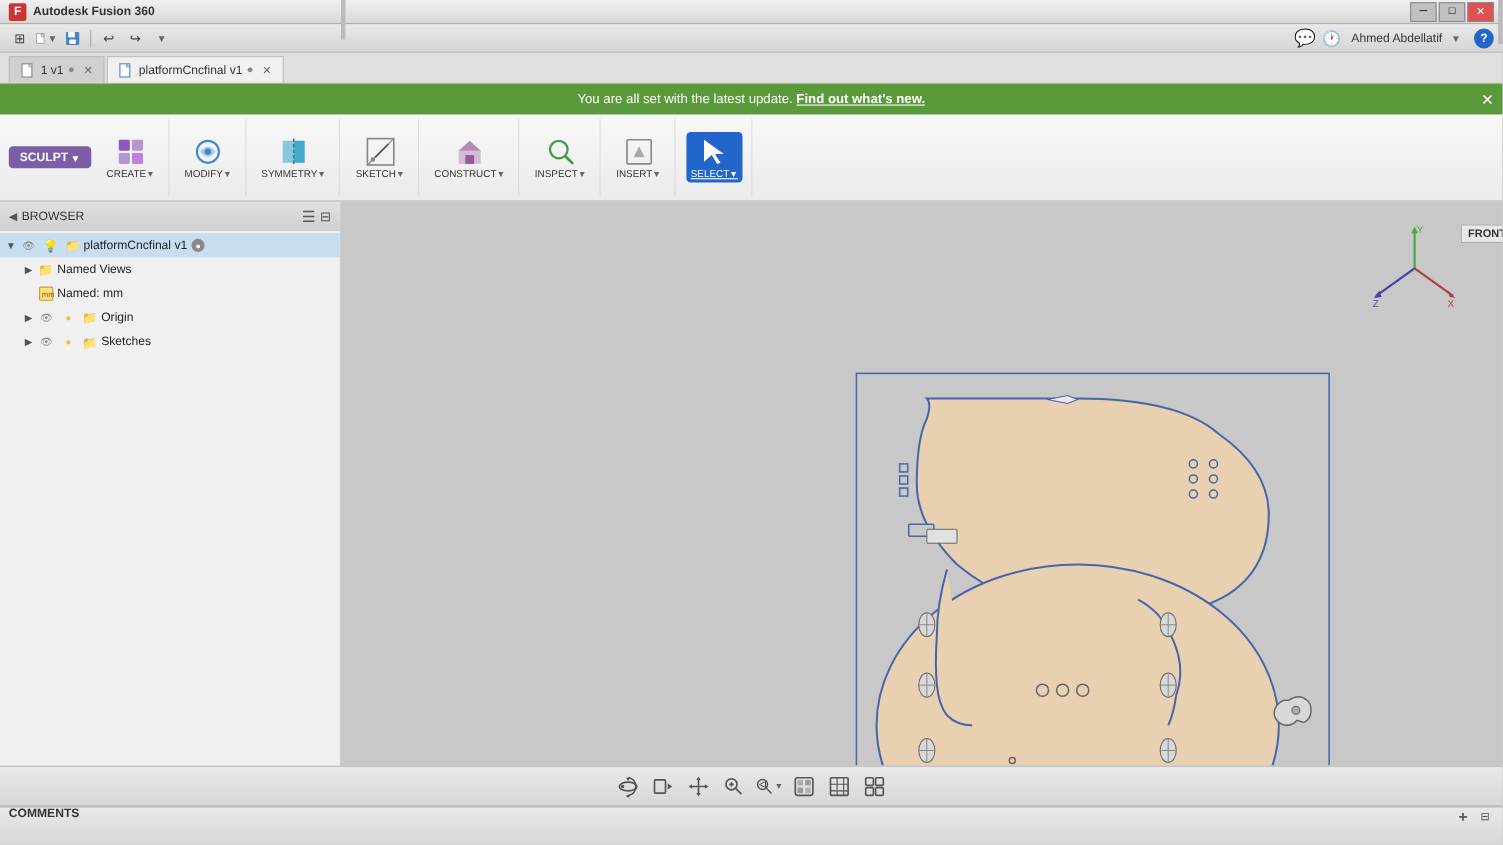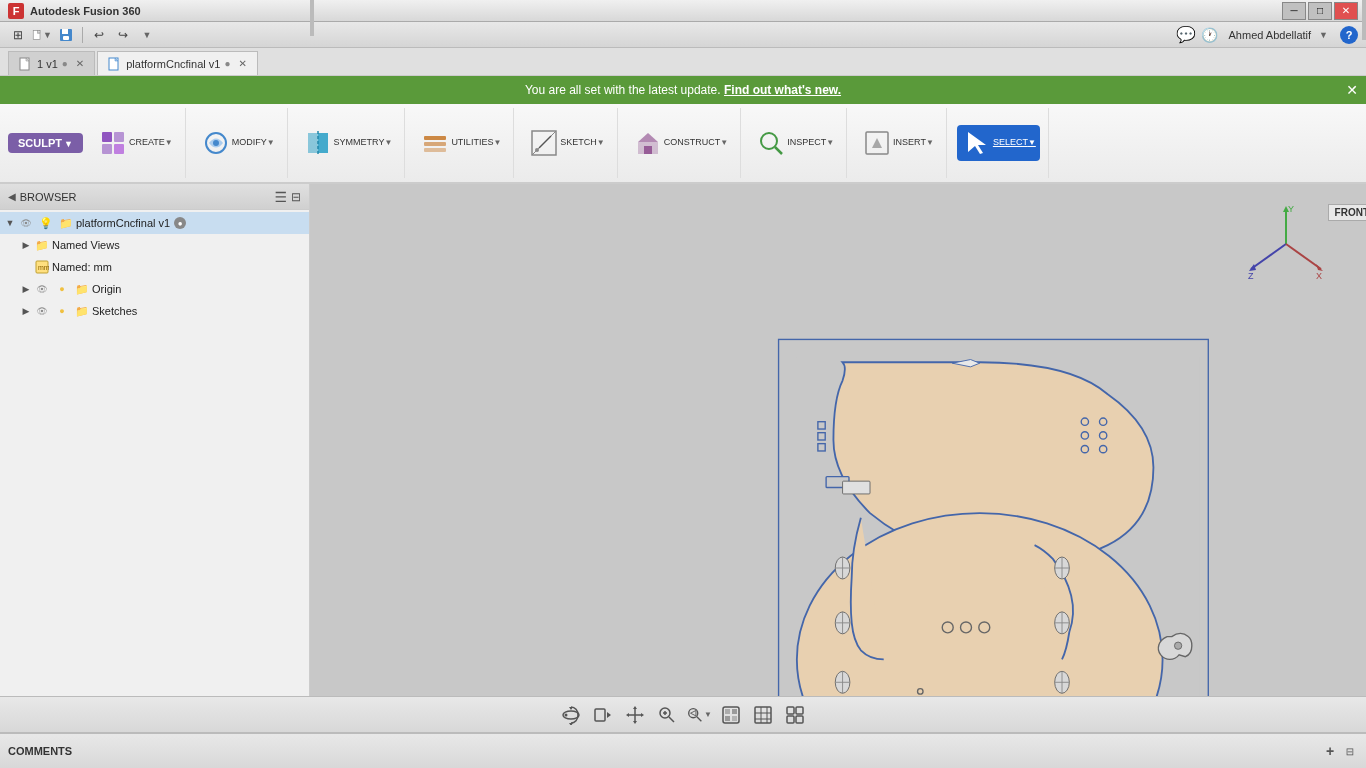--- a/index.html
+++ b/index.html
@@ -25,21 +25,21 @@
 
     
     #notif-bar { height: 28px; background: #5a9a3a; display: flex; align-items: center; justify-content: center; color: white; font-size: 12px; position: relative; }
     #notif-bar a { color: white; font-weight: bold; text-decoration: underline; }
     #notif-close { position: absolute; right: 8px; font-size: 14px; cursor: pointer; color: white; }
 
     
     #ribbon { height: 80px; background: linear-gradient(to bottom, #f8f8f8, #ebebeb); border-bottom: 2px solid #ccc; display: flex; align-items: stretch; padding: 4px 8px; gap: 2px; }
     .ribbon-group { display: flex; flex-direction: column; align-items: center; border-right: 1px solid #ddd; padding: 0 8px; }
     .ribbon-group-items { display: flex; gap: 4px; flex: 1; align-items: center; }
-    .ribbon-btn { display: flex; flex-direction: row; align-items: center; cursor: pointer; padding: 2px 4px; border-radius: 2px; min-width: 36px; }
+    .ribbon-btn { display: flex; flex-direction: column; align-items: center; cursor: pointer; padding: 2px 4px; border-radius: 2px; min-width: 36px; }
     .ribbon-btn .icon-box { width: 32px; height: 32px; display: flex; align-items: center; justify-content: center; }
     .ribbon-btn .btn-label { font-size: 9px; color: #333; text-align: center; line-height: 1.1; }
     .ribbon-btn .btn-arrow { font-size: 8px; color: #666; }
     .ribbon-sculpt { background: #7b5ea7; color: white; border-radius: 4px; padding: 4px 10px; font-size: 11px; font-weight: bold; cursor: pointer; display: flex; align-items: flex-end; gap: 2px; align-self: center; }
 
     
     #main { display: flex; height: calc(768px - 22px - 26px - 28px - 28px - 80px - 36px); }
 
     
     #browser { width: 310px; background: #f0f0f0; border-right: 1px solid #ccc; display: flex; flex-direction: column; }
@@ -61,21 +61,21 @@
     #viewport { flex: 1; position: relative; background: #c8c8c8; overflow: hidden; }
 
     
     #view-cube { position: absolute; top: 10px; right: 30px; width: 80px; height: 80px; }
 
     
     #bottom-toolbar { height: 36px; background: linear-gradient(to bottom, #e8e8e8, #d8d8d8); border-top: 1px solid #bbb; display: flex; align-items: center; justify-content: center; gap: 4px; }
     .bottom-btn { width: 28px; height: 26px; display: flex; align-items: center; justify-content: center; cursor: pointer; color: #444; font-size: 14px; border: 1px solid transparent; border-radius: 2px; }
 
     
-    #comments-panel { height: 36px; background: linear-gradient(to bottom, #e8e8e8, #d8d8d8); border-top: 2px solid #bbb; display: flex; align-items: center; padding: 0 8px; gap: 4px; }
+    #comments-panel { height: 36px; background: linear-gradient(to bottom, #e8e8e8, #d8d8d8); border-top: 2px solid #bbb; display: flex; padding: 0 8px; gap: 4px; }
     #comments-label { font-size: 11px; font-weight: bold; color: #333; flex: 1; }
     .comments-btn { width: 16px; height: 16px; display: flex; align-items: center; justify-content: center; cursor: pointer; color: #555; font-size: 10px; }
 
     
     #sketch-svg { position: absolute; inset: 0; width: 100%; height: 100%; }
 
     .selected-btn { background: #2266cc; border-radius: 3px; }
   </style>
 </head>
 <body>
@@ -196,34 +196,20 @@
             <polygon points="5,5 15,5 15,25 5,25" fill="#44aacc" opacity="0.6"></polygon>
             <polygon points="15,5 25,5 25,25 15,25" fill="#44aacc"></polygon>
             <line x1="15" y1="3" x2="15" y2="27" stroke="#2288aa" stroke-width="1.5" stroke-dasharray="3,2"></line>
           </svg>
         </div>
         <span class="btn-label">SYMMETRY<span class="btn-arrow">▼</span></span>
       </div>
     </div>
   </div>
 
-  <div class="ribbon-group">
-    <div class="ribbon-group-items">
-      <div class="ribbon-btn">
-        <div class="icon-box">
-          <svg width="30" height="30" viewBox="0 0 30 30">
-            <rect x="4" y="8" width="22" height="4" rx="1" fill="#cc8844"></rect>
-            <rect x="4" y="14" width="22" height="4" rx="1" fill="#cc8844" opacity="0.7"></rect>
-            <rect x="4" y="20" width="22" height="4" rx="1" fill="#cc8844" opacity="0.5"></rect>
-          </svg>
-        </div>
-        <span class="btn-label">UTILITIES<span class="btn-arrow">▼</span></span>
-      </div>
-    </div>
-  </div>
 
   <div class="ribbon-group">
     <div class="ribbon-group-items">
       <div class="ribbon-btn">
         <div class="icon-box">
           <svg width="30" height="30" viewBox="0 0 30 30">
             <rect x="3" y="3" width="24" height="24" fill="none" stroke="#888" stroke-width="1.5"></rect>
             <line x1="3" y1="27" x2="27" y2="3" stroke="#888" stroke-width="1"></line>
             <circle cx="8" cy="22" r="2" fill="#888"></circle>
             <path d="M10,20 L22,8" stroke="#555" stroke-width="1.5"></path>

